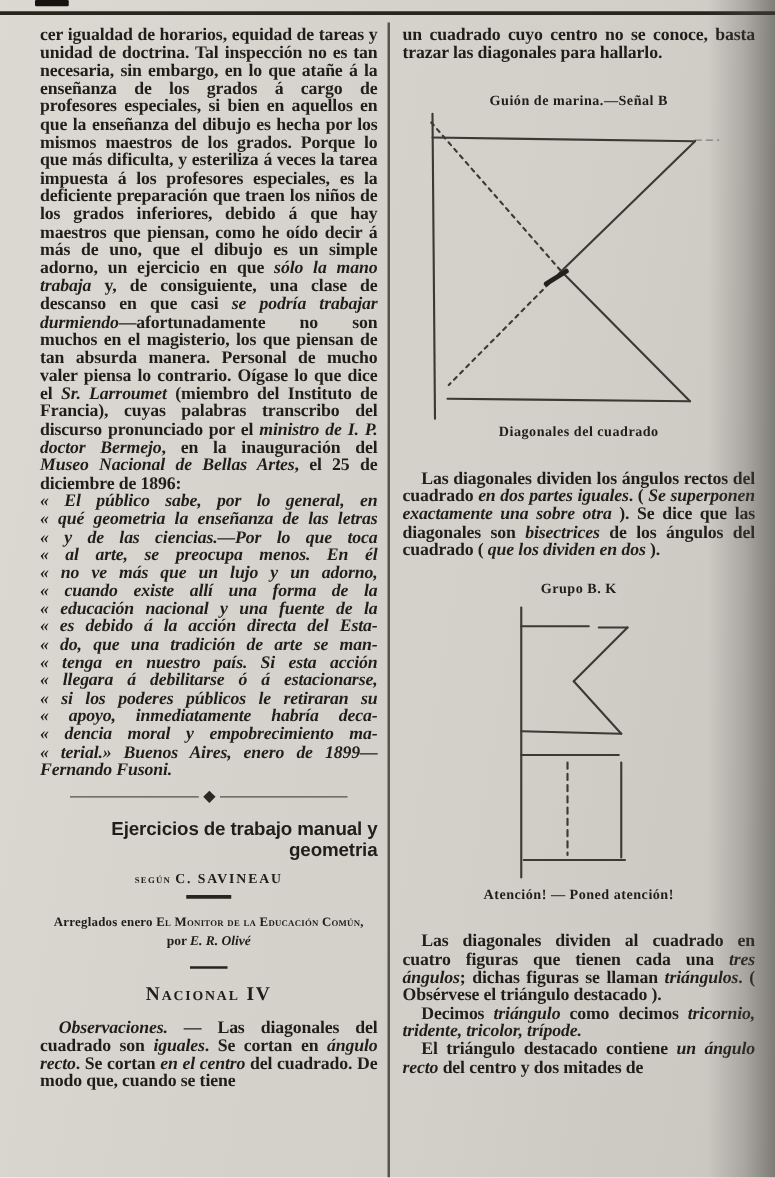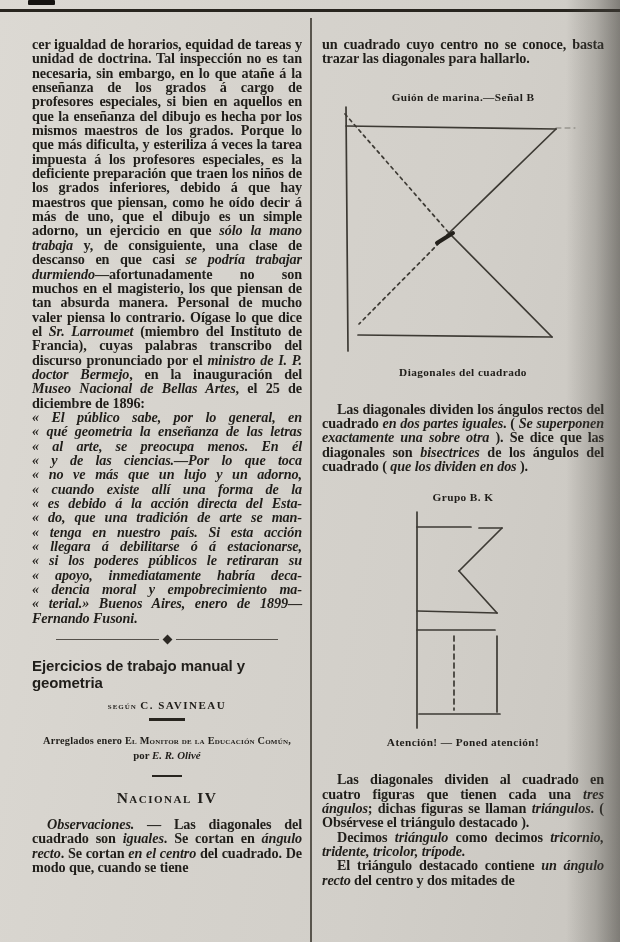--- a/index.html
+++ b/index.html
@@ -11,21 +11,21 @@
   }
   .page::after{
     content:""; position:absolute; top:0; right:0; width:54px; height:100%;
     background:linear-gradient(to right, rgba(84,82,76,0) 0%, rgba(84,82,76,.28) 55%, rgba(64,62,57,.55) 100%);
     pointer-events:none;
   }
   .top-rule{position:absolute; top:9px; left:0; width:620px; height:3px; background:#28251f;}
   .top-mark{position:absolute; top:0; left:28px; width:27px; height:5px; background:#151310; border-radius:1px;}
   .col-divider{position:absolute; left:310px; top:18px; height:924px; width:1.5px; background:#59554d;}
 
-  .col{position:absolute; top:37px;}
+  .col{position:absolute; top:21px;}
   .col-left{left:32px; width:270px;}
   .col-right{left:322px; width:282px;}
 
   .body-text{
     font-size:14.2px; line-height:14.35px; font-weight:700;
     text-align:justify; letter-spacing:-0.1px; margin:0;
   }
   .indent{text-indent:15px;}
   .seg-i{font-style:italic;text-align:center;}
   .seg-sc{font-variant:small-caps;}
@@ -34,61 +34,62 @@
   .quote .line{text-align:justify; text-align-last:justify;}
   .quote .line:last-child{text-align-last:left; font-weight:700;}
 
   .divider{display:flex; align-items:center; margin:11px 24px 14px 24px;}
   .divider::before,.divider::after{content:""; flex:1; height:1px; background:#54504a;}
   .diamond{width:7px; height:7px; background:#2b2823; transform:rotate(45deg); margin:0 5px; flex:none;}
 
   .section-title{
     font-family:"Liberation Sans","DejaVu Sans",sans-serif;
     font-weight:700; font-size:15px; letter-spacing:-0.1px;
-    text-align:left; margin:10px 0 8px 0;
+    text-align:right; margin:10px 0 8px 0;
   }
   .byline{text-align:center; font-size:11px; font-weight:700; letter-spacing:1.5px; margin:0;}
   .byline .seg-sc{font-size:9.5px; letter-spacing:1px;font-family:Liberation Serif, serif;}
   .rule-thick{width:36px; height:3px; background:#28251f; margin:7px auto 14px auto;}
   .rule-thin{width:30px; height:2px; background:#28251f; margin:14px auto 12px auto;}
   .arranged{text-align:center; font-size:10.3px; font-weight:700; margin:6px 0 1px 0; letter-spacing:.2px;}
   .por-line{text-align:center; font-size:10.8px; font-weight:700; margin:3px 0 0 0;}
   .exercise-heading{
     text-align:center; font-variant:small-caps; font-weight:700;
     font-size:15.5px; letter-spacing:1.5px; margin:6px 0 10px 0;
   }
 
   .fig-caption{
     text-align:center; font-size:11.3px; font-weight:700;
     letter-spacing:.4px; margin:0;
   }
   .figure{display:block; margin:0 auto;}
   .fig1-wrap{margin-top:25px;}
   .fig2-wrap{margin-top:18px;}
   .mt-para{margin-top:24px;}
-  .mt-caption-b1{margin-top:11px;}
+  .mt-caption-b1{margin-top:1px;}
   .mt-caption-b2{margin-top:6px;}
 </style>
 </head>
 <body>
 
 <div class="page">
   <div class="top-mark"></div>
   <div class="top-rule"></div>
   <div class="col-divider"></div>
 
   <div class="col col-left">
     <p class="body-text"><span>cer igualdad de horarios, equidad de tareas y unidad de doctrina. Tal inspección no es tan necesaria, sin embargo, en lo que atañe á la enseñanza de los grados á cargo de profesores especiales, si bien en aquellos en que la enseñanza del dibujo es hecha por los mismos maestros de los grados. Porque lo que más dificulta, y esteriliza á veces la tarea impuesta á los profesores especiales, es la deficiente preparación que traen los niños de los grados inferiores, debido á que hay maestros que piensan, como he oído decir á más de uno, que el dibujo es un simple adorno, un ejercicio en que </span><span class="seg-i">sólo la mano trabaja</span><span> y, de consiguiente, una clase de descanso en que casi </span><span class="seg-i">se podría trabajar durmiendo</span><span>—afortunadamente no son muchos en el magisterio, los que piensan de tan absurda manera. Personal de mucho valer piensa lo contrario. Oígase lo que dice el </span><span class="seg-i">Sr. Larroumet</span><span> (miembro del Instituto de Francia), cuyas palabras transcribo del discurso pronunciado por el </span><span class="seg-i">ministro de I. P. doctor Bermejo</span><span>, en la inauguración del </span><span class="seg-i">Museo Nacional de Bellas Artes</span><span>, el 25 de diciembre de 1896:</span></p>
     <div class="body-text quote">
         <div class="line">« El público sabe, por lo general, en</div>
         <div class="line">« qué geometria la enseñanza de las letras</div>
+        <div class="line">« y de las ciencias.—Por lo que toca</div>
         <div class="line">« al arte, se preocupa menos. En él</div>
-        <div class="line">« y de las ciencias.—Por lo que toca</div>
         <div class="line">« no ve más que un lujo y un adorno,</div>
         <div class="line">« cuando existe allí una forma de la</div>
+        <div class="line">« educación nacional y una fuente de la</div>
         <div class="line">« es debido á la acción directa del Esta-</div>
         <div class="line">« do, que una tradición de arte se man-</div>
         <div class="line">« tenga en nuestro país. Si esta acción</div>
         <div class="line">« llegara á debilitarse ó á estacionarse,</div>
         <div class="line">« si los poderes públicos le retiraran su</div>
         <div class="line">« apoyo, inmediatamente habría deca-</div>
         <div class="line">« dencia moral y empobrecimiento ma-</div>
         <div class="line">« terial.» Buenos Aires, enero de 1899—</div>
         <div class="line">Fernando Fusoni.</div>
       </div>

